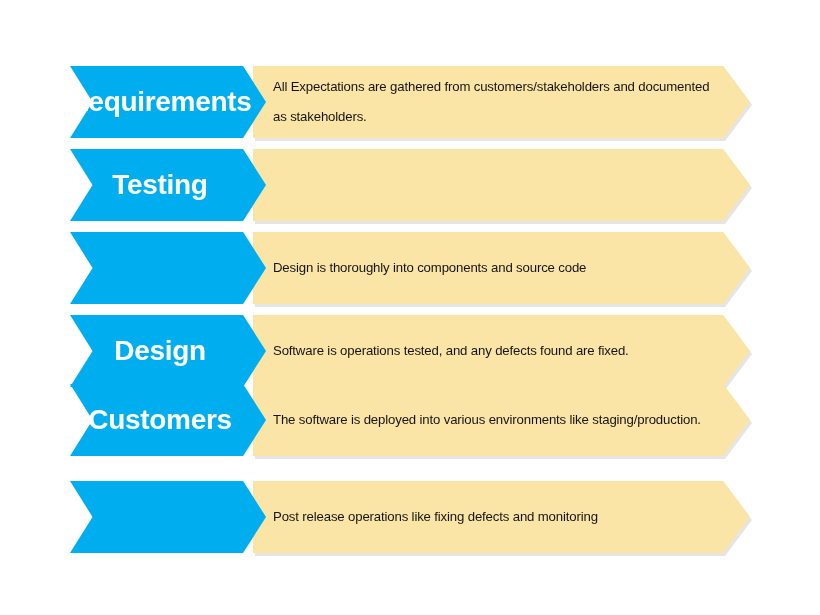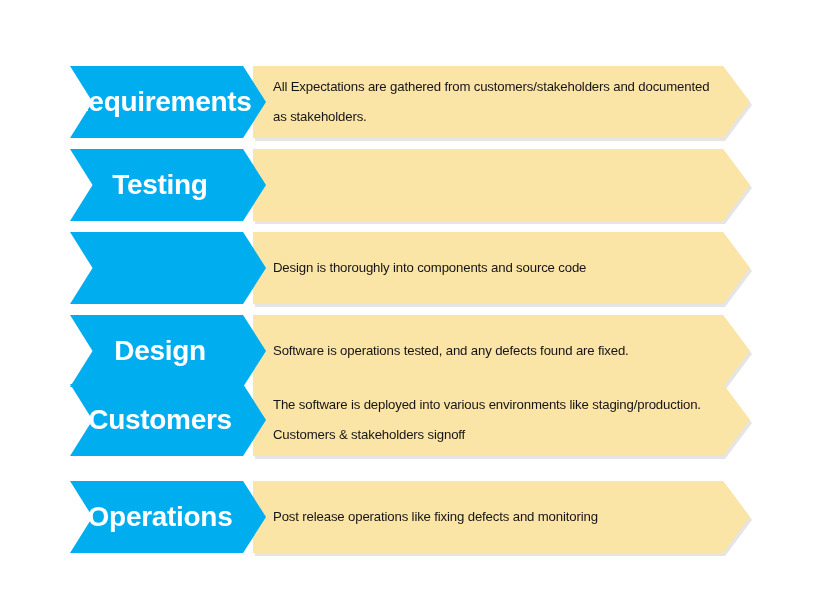--- a/index.html
+++ b/index.html
@@ -133,27 +133,25 @@
         <div class="band-line">Software is operations tested, and any defects found are fixed.</div>
       </div>
       <div class="chevron"></div>
       <div class="chevron-label">Design</div>
     </div>
     <div class="row" style="top: 384px;">
       <div class="band-shadow"></div>
       <div class="band"></div>
       <div class="band-text two-line">
         <div class="band-line">The software is deployed into various environments like staging/production.</div>
-        <div class="band-line">Customers &amp; stakeholders signoff</div>
       </div>
       <div class="chevron"></div>
       <div class="chevron-label">Customers</div>
     </div>
     <div class="row" style="top: 481px;">
       <div class="band-shadow"></div>
       <div class="band"></div>
       <div class="band-text">
         <div class="band-line">Post release operations like fixing defects and monitoring</div>
       </div>
       <div class="chevron"></div>
-      <div class="chevron-label">Operations</div>
     </div>
   </div>
 
 </body></html>

